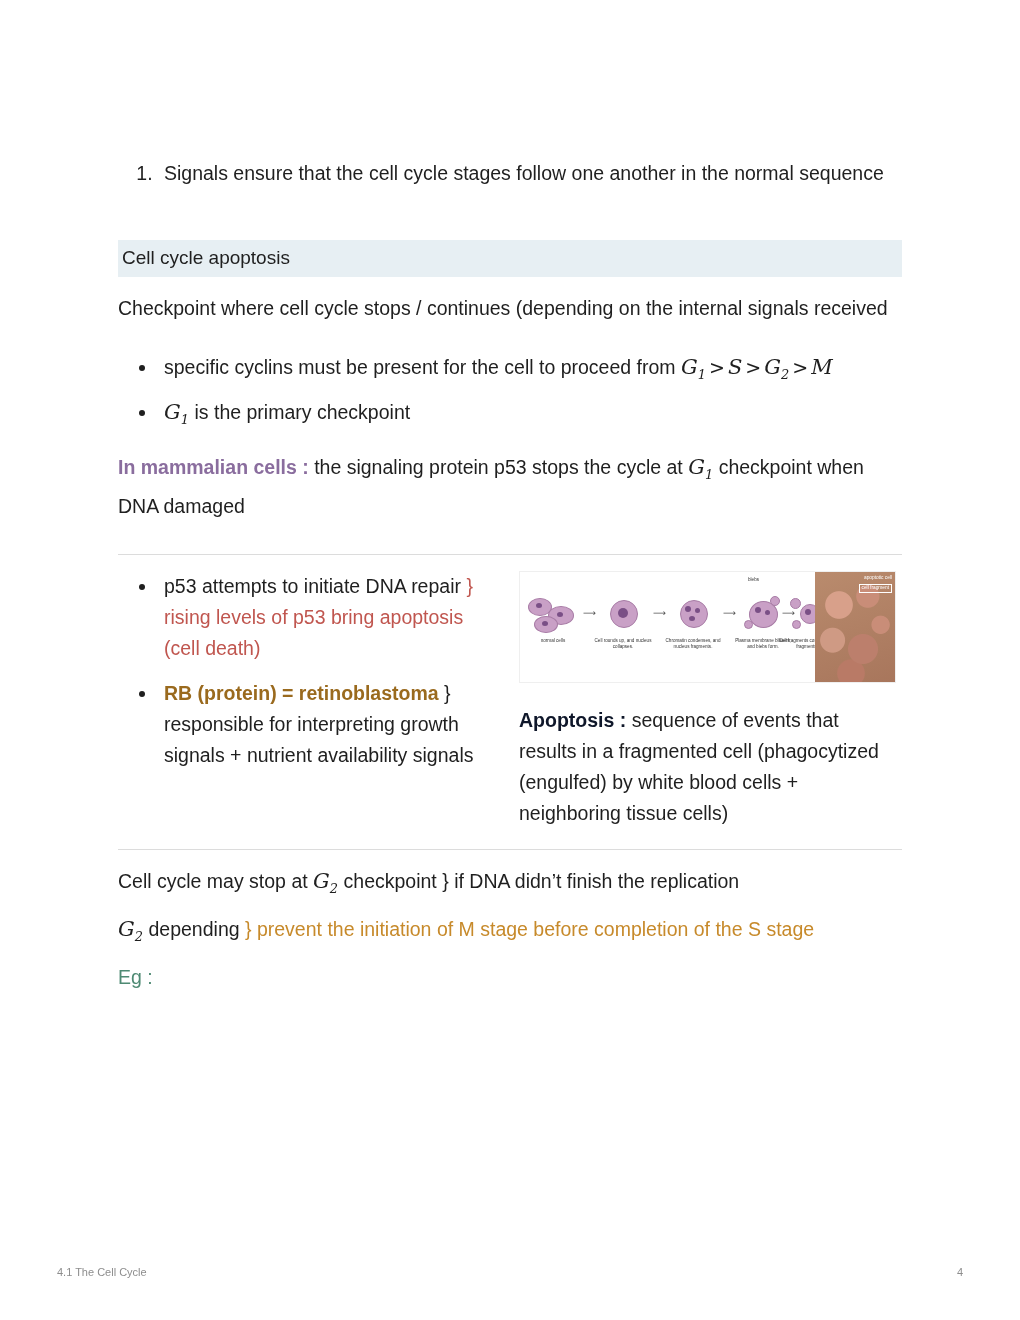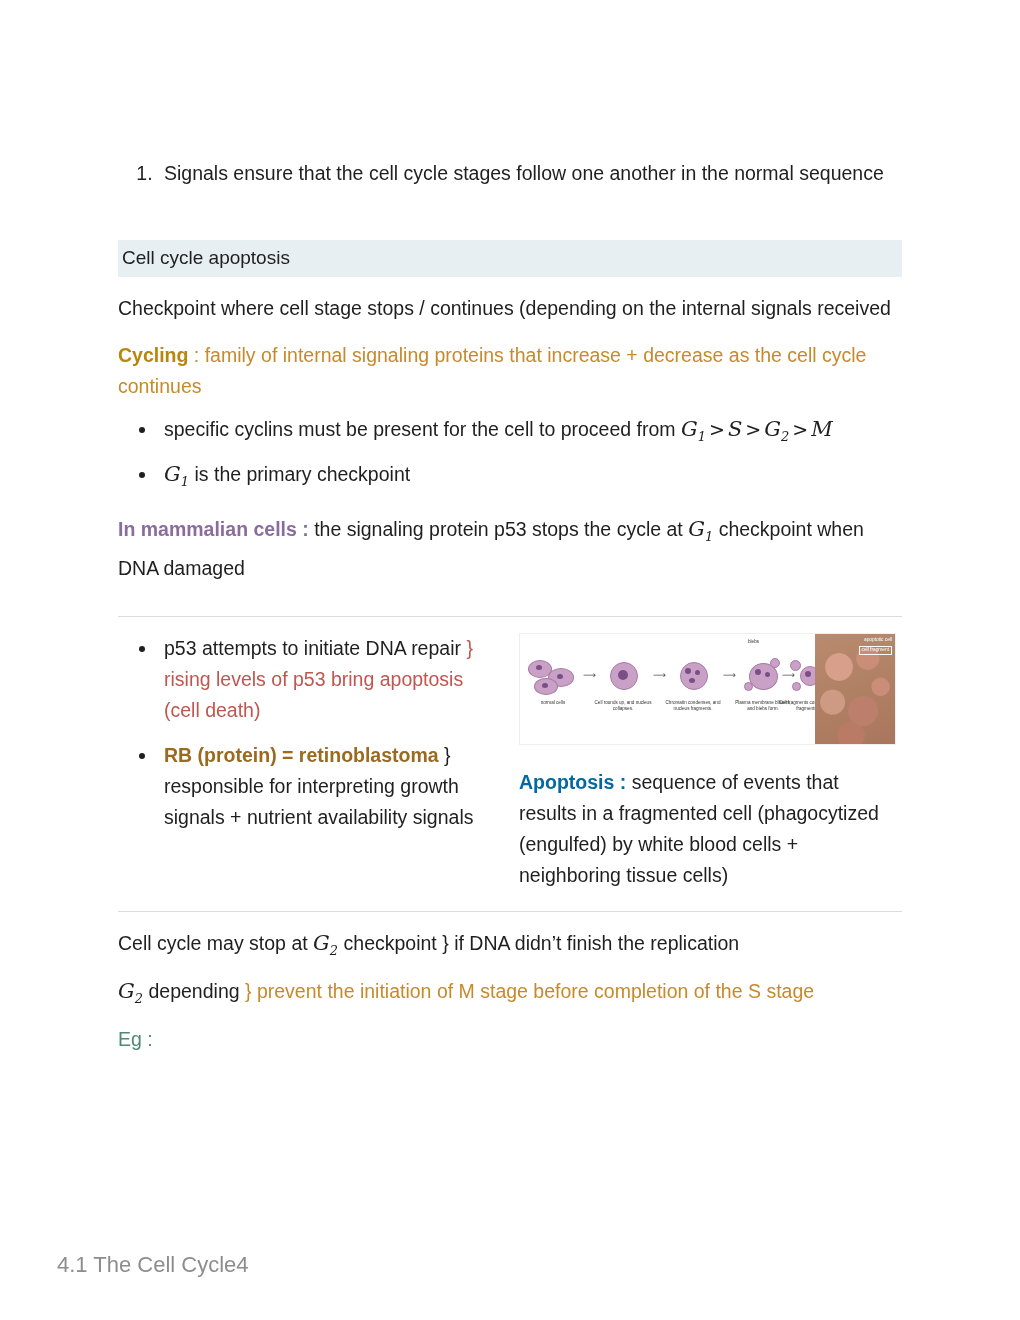--- a/index.html
+++ b/index.html
@@ -69,21 +69,21 @@
   .spacer-12 { height: 12px; }
   .spacer-10 { height: 10px; }
   .spacer-8  { height: 8px; }
   .spacer-6  { height: 6px; }
 
   
   .orange   { color: #c78a2b; }
   .orange-b { color: #b8860b; font-weight: bold; }
   .purple-b { color: #8a6d9e; font-weight: bold; }
   .red      { color: #c0564f; }
-  .red-b    { color: #0369a1; font-weight: bold; }
+  .red-b    { color: #0f172a; font-weight: bold; }
   .green    { color: #4e8a73; }
   .brown-b  { color: #9a6a1e; font-weight: bold; }
 
   
   .m {
     font-family: "DejaVu Serif", serif;
     font-style: italic;
     font-size: 21px;
   }
   .m sub {
@@ -192,45 +192,43 @@
     color: #333;
   }
 
   
   .footer {
     position: absolute;
     left: 57px;
     right: 57px;
     bottom: 48px;
     display: flex;
-    font-size: 22px;
+    justify-content: space-between;
+    font-size: 11px;
     color: #8d8d8d;
   }
 </style>
 </head>
 <body>
 
 <div class="page">
   <div class="content">
 
     <ol class="ol-1">
       <li>Signals ensure that the cell cycle stages follow one another in the normal sequence</li>
     </ol>
 
     <div class="band">Cell cycle apoptosis</div>
 
     <div class="spacer-16"></div>
 
-    <p>Checkpoint where cell stage stops / continues (depending on the internal signals received</p>
+    <p>Checkpoint where cell cycle stops / continues (depending on the internal signals received</p>
 
     <div class="spacer-16"></div>
 
-    <p>
-      <span class="orange-b">Cycling</span><span class="orange"> : </span><span class="orange">family of internal signaling proteins that increase + decrease as the cell cycle continues</span>
-    </p>
 
     <div class="spacer-12"></div>
 
     <ul class="bullets">
       <li>
         <span>specific cyclins must be present for the cell to proceed from </span><span class="m"><span>G</span><sub>1</sub></span><span class="op">&gt;</span><span class="m">S</span><span class="op">&gt;</span><span class="m"><span>G</span><sub>2</sub></span><span class="op">&gt;</span><span class="m">M</span>
       </li>
       <li>
         <span class="m"><span>G</span><sub>1</sub></span><span> is the primary checkpoint</span>
       </li>

